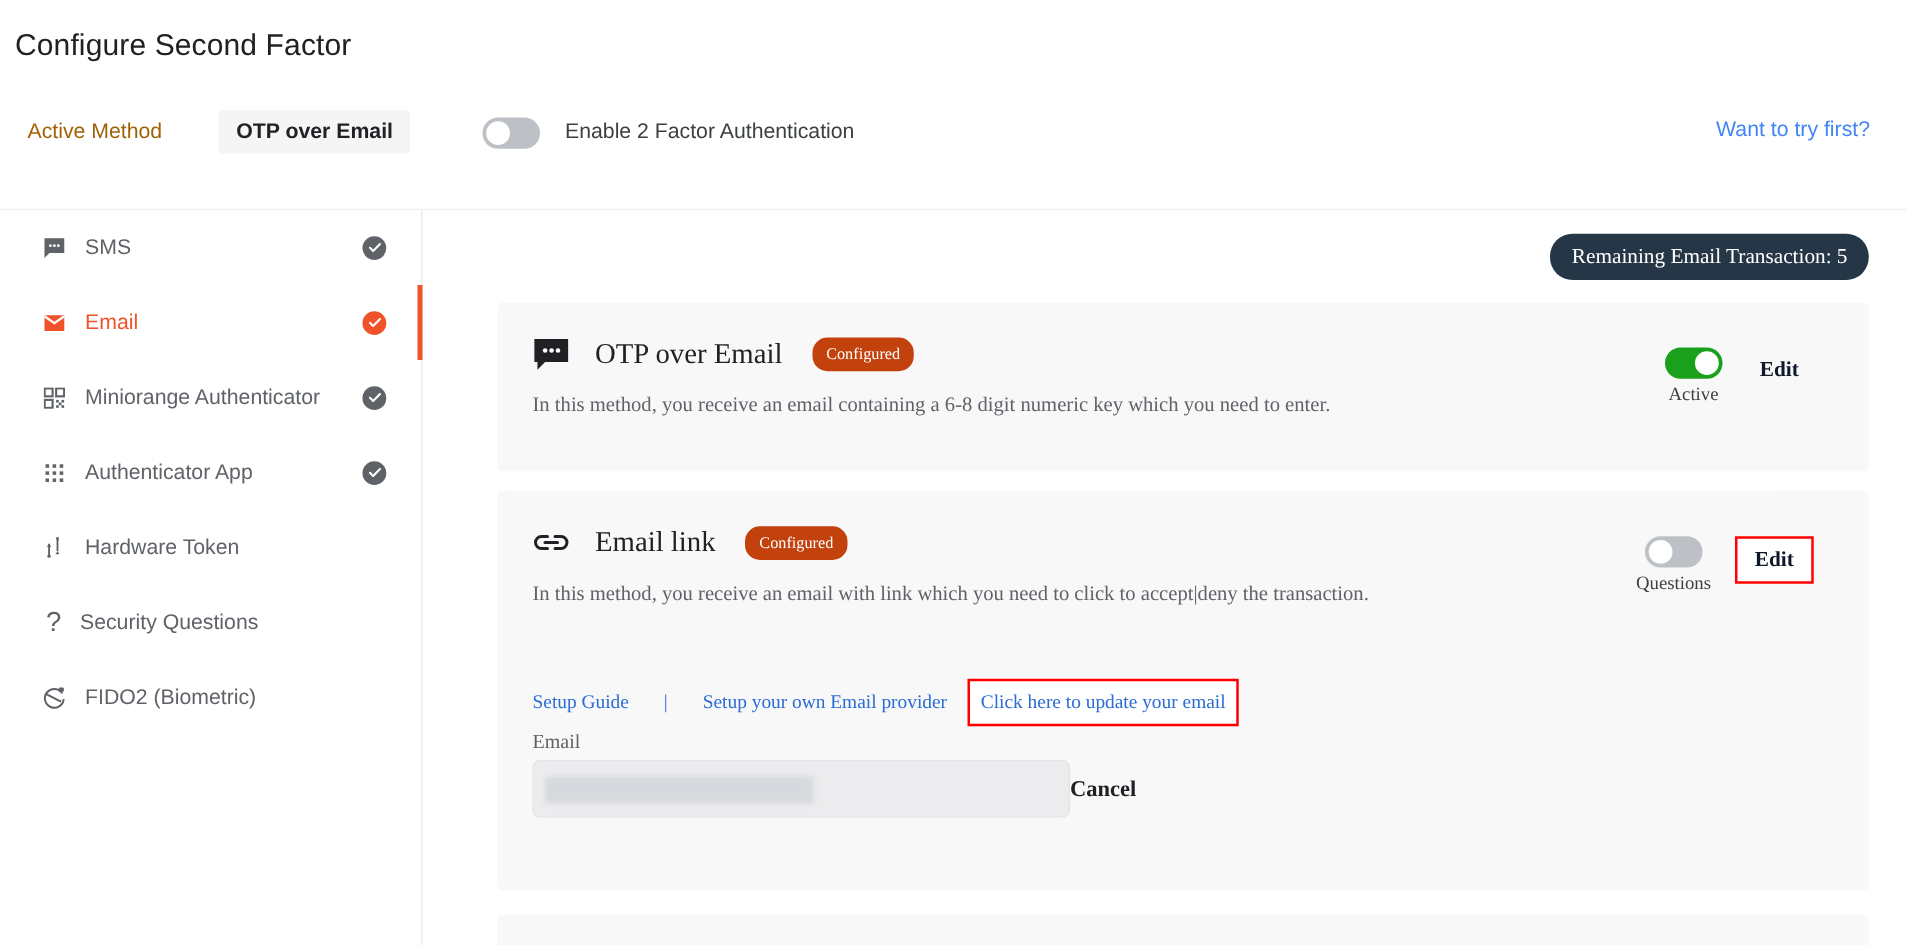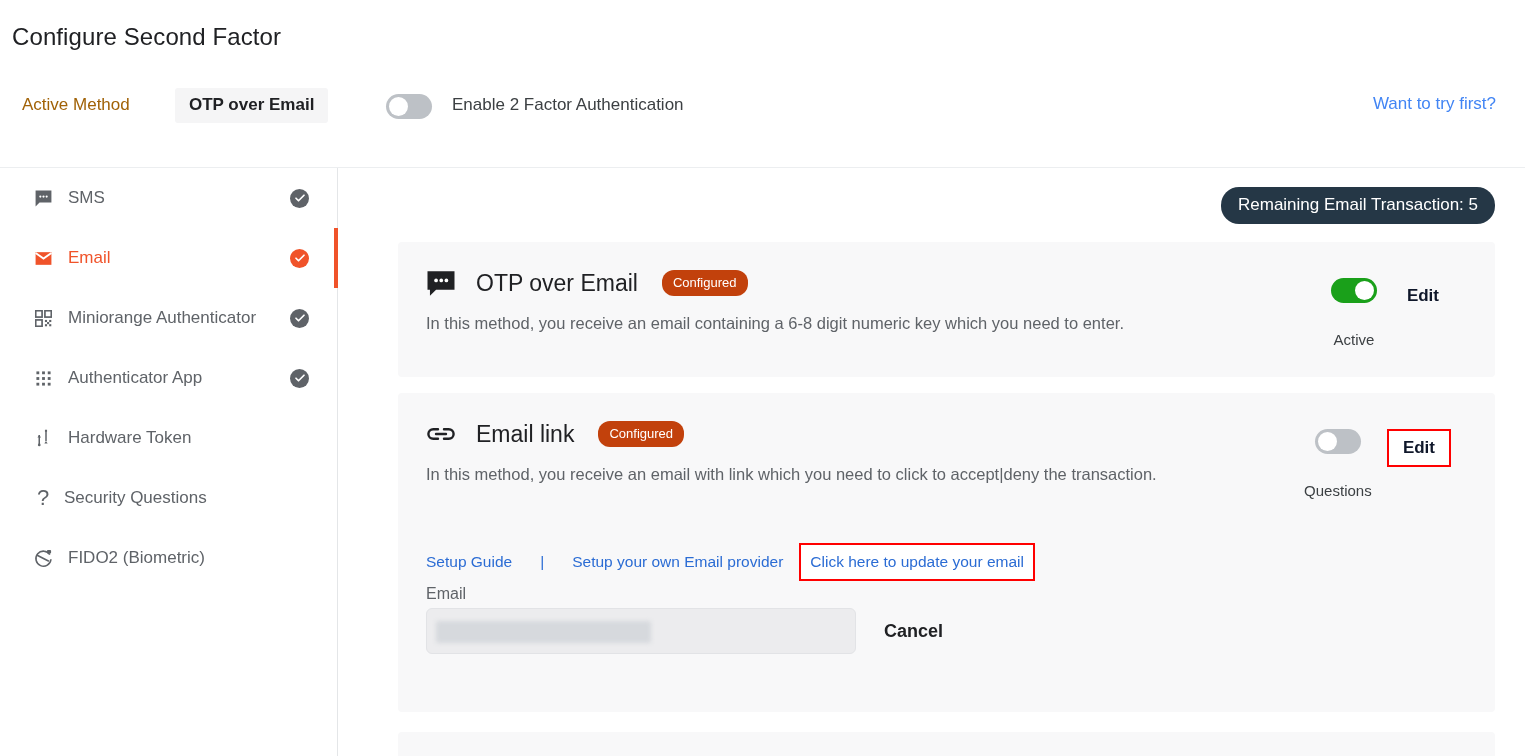--- a/index.html
+++ b/index.html
@@ -85,21 +85,21 @@
   .badge-circle svg { display: block; }
   .side-item.active .lbl { color: #f0532a; }
   .side-item.active .ico { color: #f0532a; }
   .side-item.active .badge-circle { background: #f0532a; }
   .active-bar {
     position: absolute; right: -1px; top: 50%; transform: translateY(-50%);
     width: 4px; height: 60px; background: #f0532a;
   }
 
   
-  .main { position: absolute; left: 338px; top: 168px; width: 1187px; height: 588px; }
+  .main { position: absolute; left: 338px; top: 168px; width: 1187px; height: 588px; font-family: Liberation Serif, serif; }
   .remaining-badge {
     position: absolute; right: 30px; top: 19px;
     background: #253746; color: #ffffff;
     font-size: 17px; padding: 8px 17px 9px 17px;
     border-radius: 18px; white-space: nowrap;
   }
 
   .card {
     position: absolute; left: 60px; width: 1097px;
     background: #f8f8f9; border-radius: 4px;
@@ -121,21 +121,21 @@
     white-space: nowrap;
   }
   .card-desc {
     margin: 16px 0 0 28px; font-size: 16.5px; color: #5f6368;
   }
 
   .card-right {
     position: absolute; right: 0px; top: 36px;
     display: flex; align-items: flex-start;
   }
-  .toggle-col { display: flex; flex-direction: column; align-items: center; width: 86px; gap: 23px; }
+  .toggle-col { display: flex; flex-direction: column; align-items: center; width: 86px; }
   .toggle-col .state { margin-top: 5px; font-size: 15px; color: #3c4043; }
   .edit-link {
     font-size: 17px; font-weight: 700; color: #0f172a; cursor: pointer;
     margin-left: 10px; margin-top: 8px;
   }
   .edit-boxed {
     border: 2.5px solid #ff0000; padding: 7px 14px; background: #fff;
     margin-top: 0px; margin-left: 6px;
   }
 
@@ -156,21 +156,21 @@
   .email-row { position: absolute; left: 28px; top: 215px; display: flex; align-items: center; }
   .email-input {
     position: relative; width: 430px; height: 46px;
     background: #ececee; border: 1px solid #e2e3e6; border-radius: 6px;
   }
   .email-redaction {
     position: absolute; left: 9px; top: 12px; width: 215px; height: 22px;
     background: #d6d9dd; border-radius: 2px; filter: blur(2px);
   }
   .cancel-btn {
-    margin-left: 28px; font-size: 18px; font-weight: 700; color: #202124; cursor: pointer;
+    font-size: 18px; font-weight: 700; color: #202124; cursor: pointer;
   }
 </style>
 </head>
 <body>
 
 <div id="root">
 
   <div class="page-title">Configure Second Factor</div>
 
   <div class="subbar">

